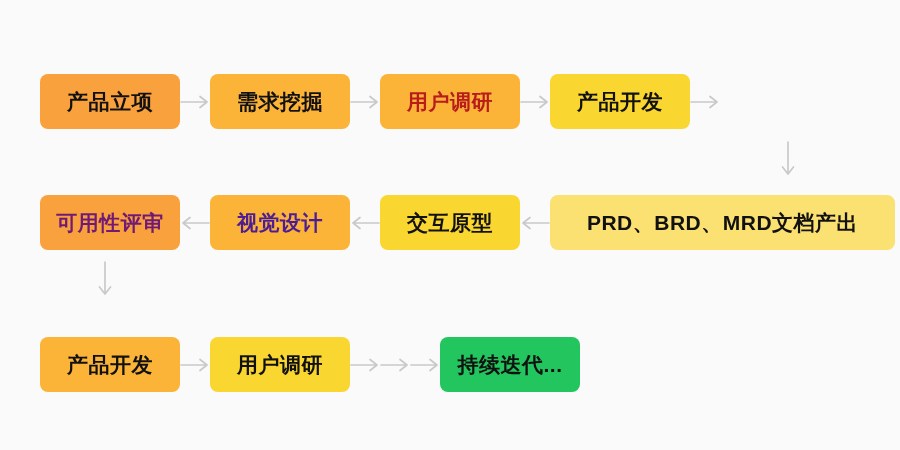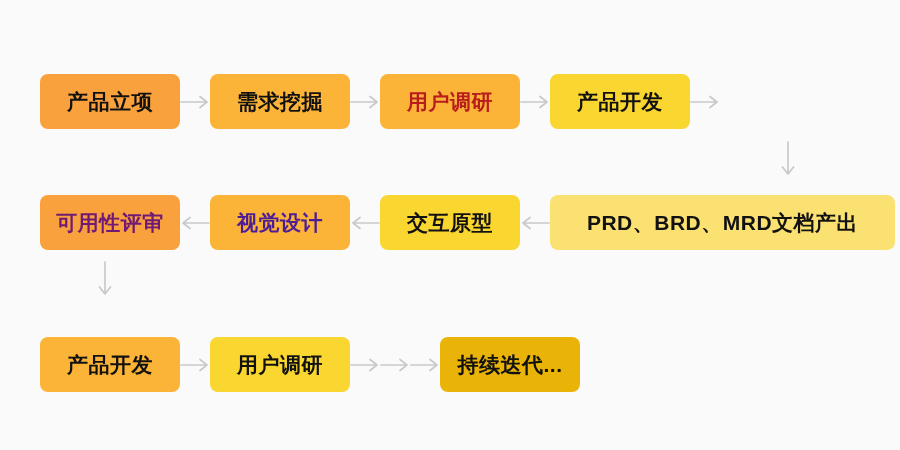--- a/index.html
+++ b/index.html
@@ -130,16 +130,16 @@
     <div class="h-arrow">
       <svg class="arrow" width="30" height="18" viewBox="0 0 30 18" style="color: rgb(199, 201, 203);">
           <path d="M1 9 H26 M20 3.5 L27 9 L20 14.5" fill="none" stroke="currentColor" stroke-width="1.7" stroke-linecap="round" stroke-linejoin="round"></path>
         </svg>
     </div>
     <div class="h-arrow">
       <svg class="arrow" width="30" height="18" viewBox="0 0 30 18" style="color: rgb(199, 201, 203);">
           <path d="M1 9 H26 M20 3.5 L27 9 L20 14.5" fill="none" stroke="currentColor" stroke-width="1.7" stroke-linecap="round" stroke-linejoin="round"></path>
         </svg>
     </div>
-    <div class="node" style="background: #eab308; color: rgb(17, 17, 17);">持续迭代...</div>
+    <div class="node" style="background: #22c55e; color: rgb(17, 17, 17);">持续迭代...</div>
   </div>
 
 </div>
 
 </body></html>

